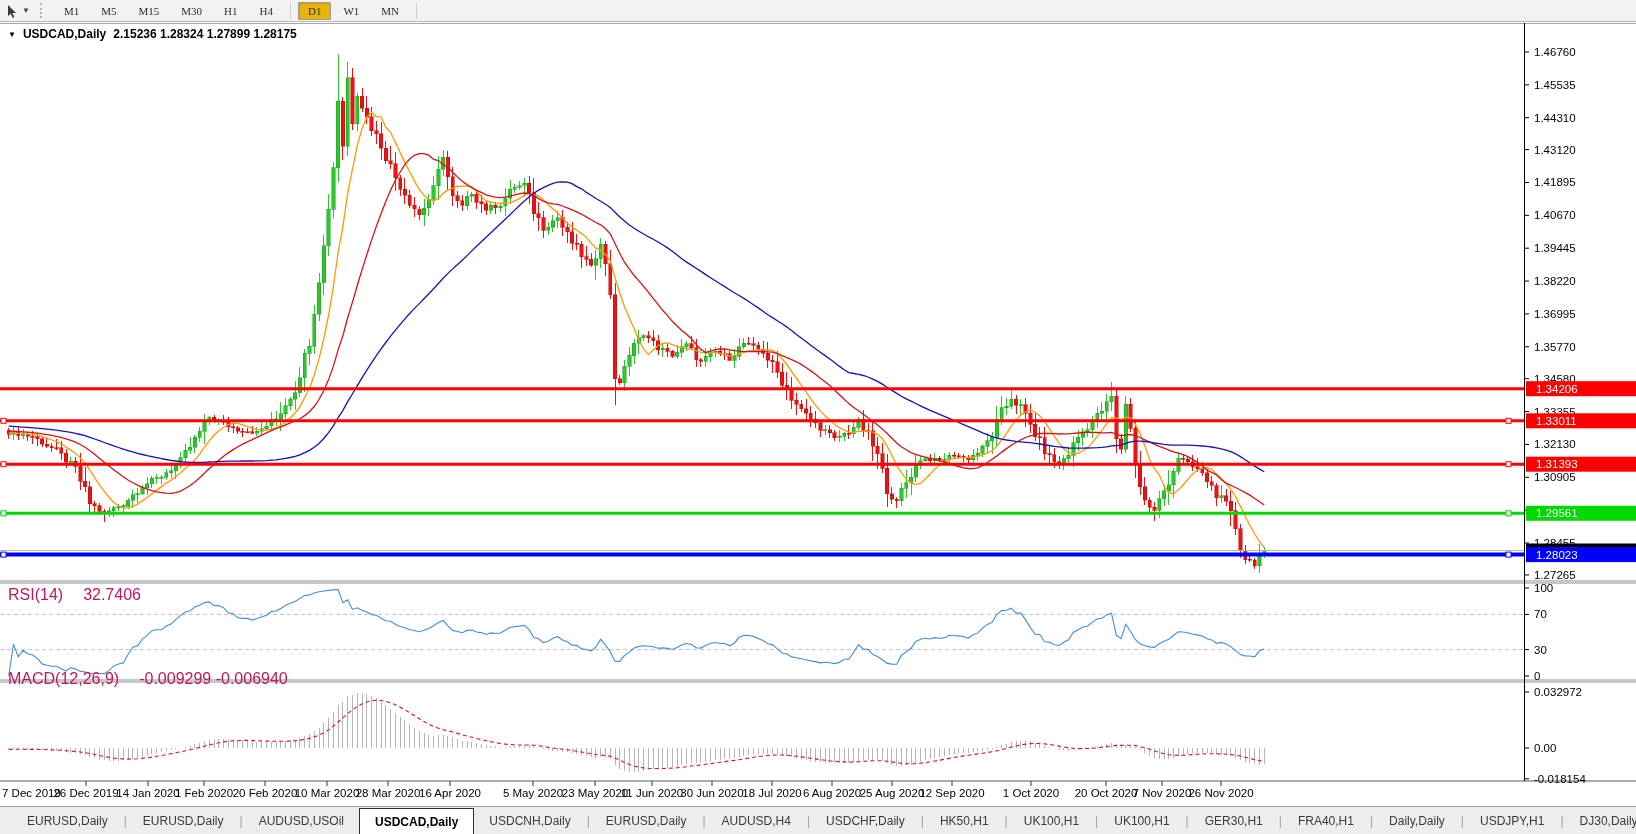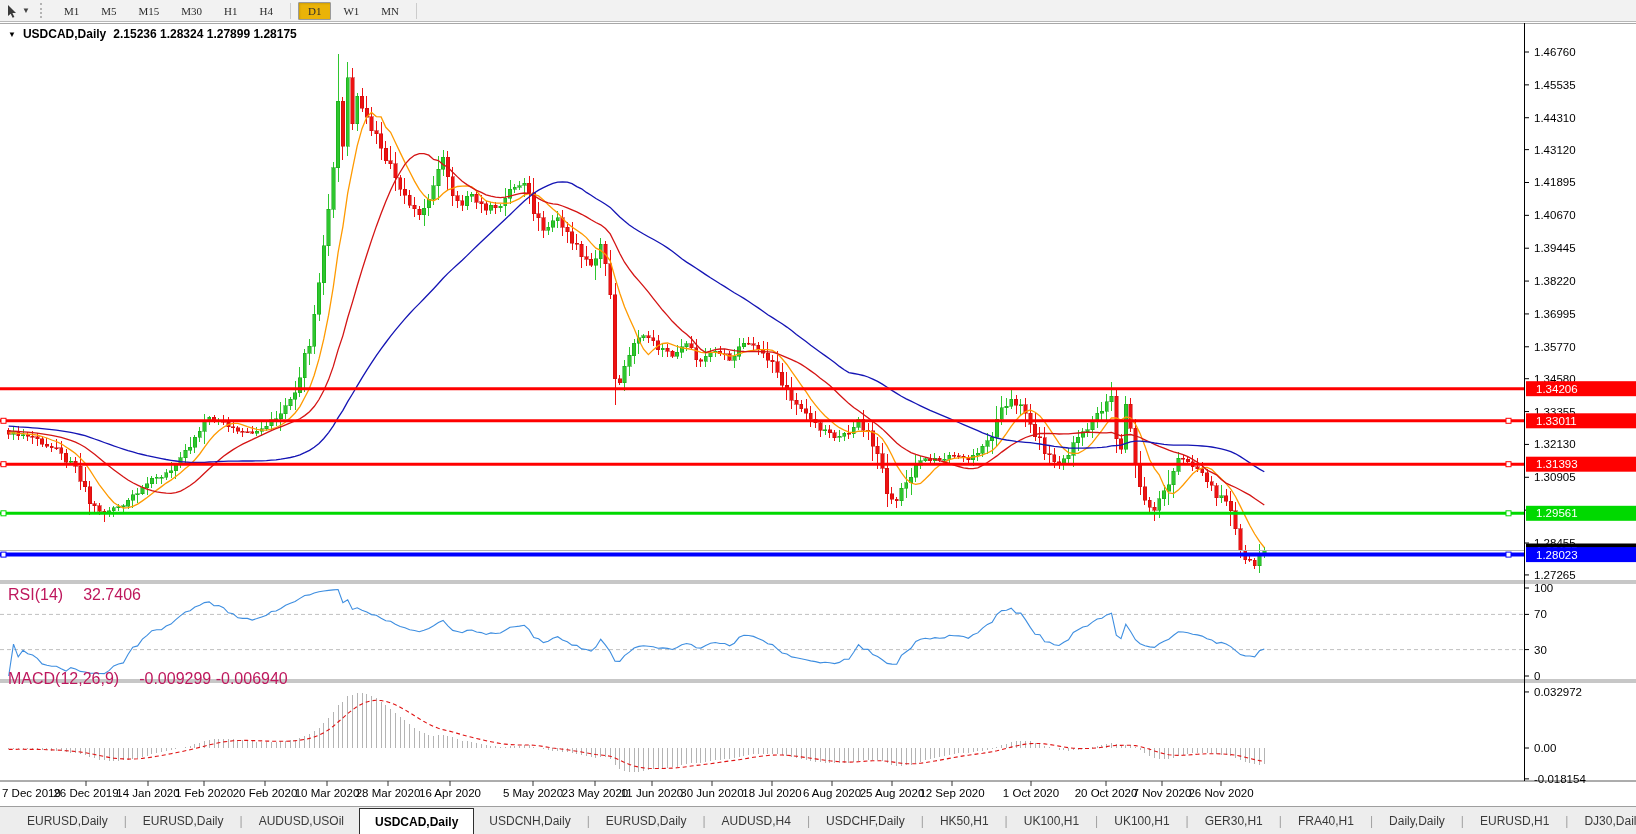--- a/index.html
+++ b/index.html
@@ -1047,18 +1047,18 @@
       <div class="tab">UK100,H1</div>
       <div class="tab-sep">|</div>
       <div class="tab">UK100,H1</div>
       <div class="tab-sep">|</div>
       <div class="tab">GER30,H1</div>
       <div class="tab-sep">|</div>
       <div class="tab">FRA40,H1</div>
       <div class="tab-sep">|</div>
       <div class="tab">Daily,Daily</div>
       <div class="tab-sep">|</div>
-      <div class="tab">EURUSD,H1</div>
+      <div class="tab">USDJPY,H1</div>
       <div class="tab-sep">|</div>
       <div class="tab">DJ30,Daily</div>
   </div>
 
 </div>
 
 </body></html>

